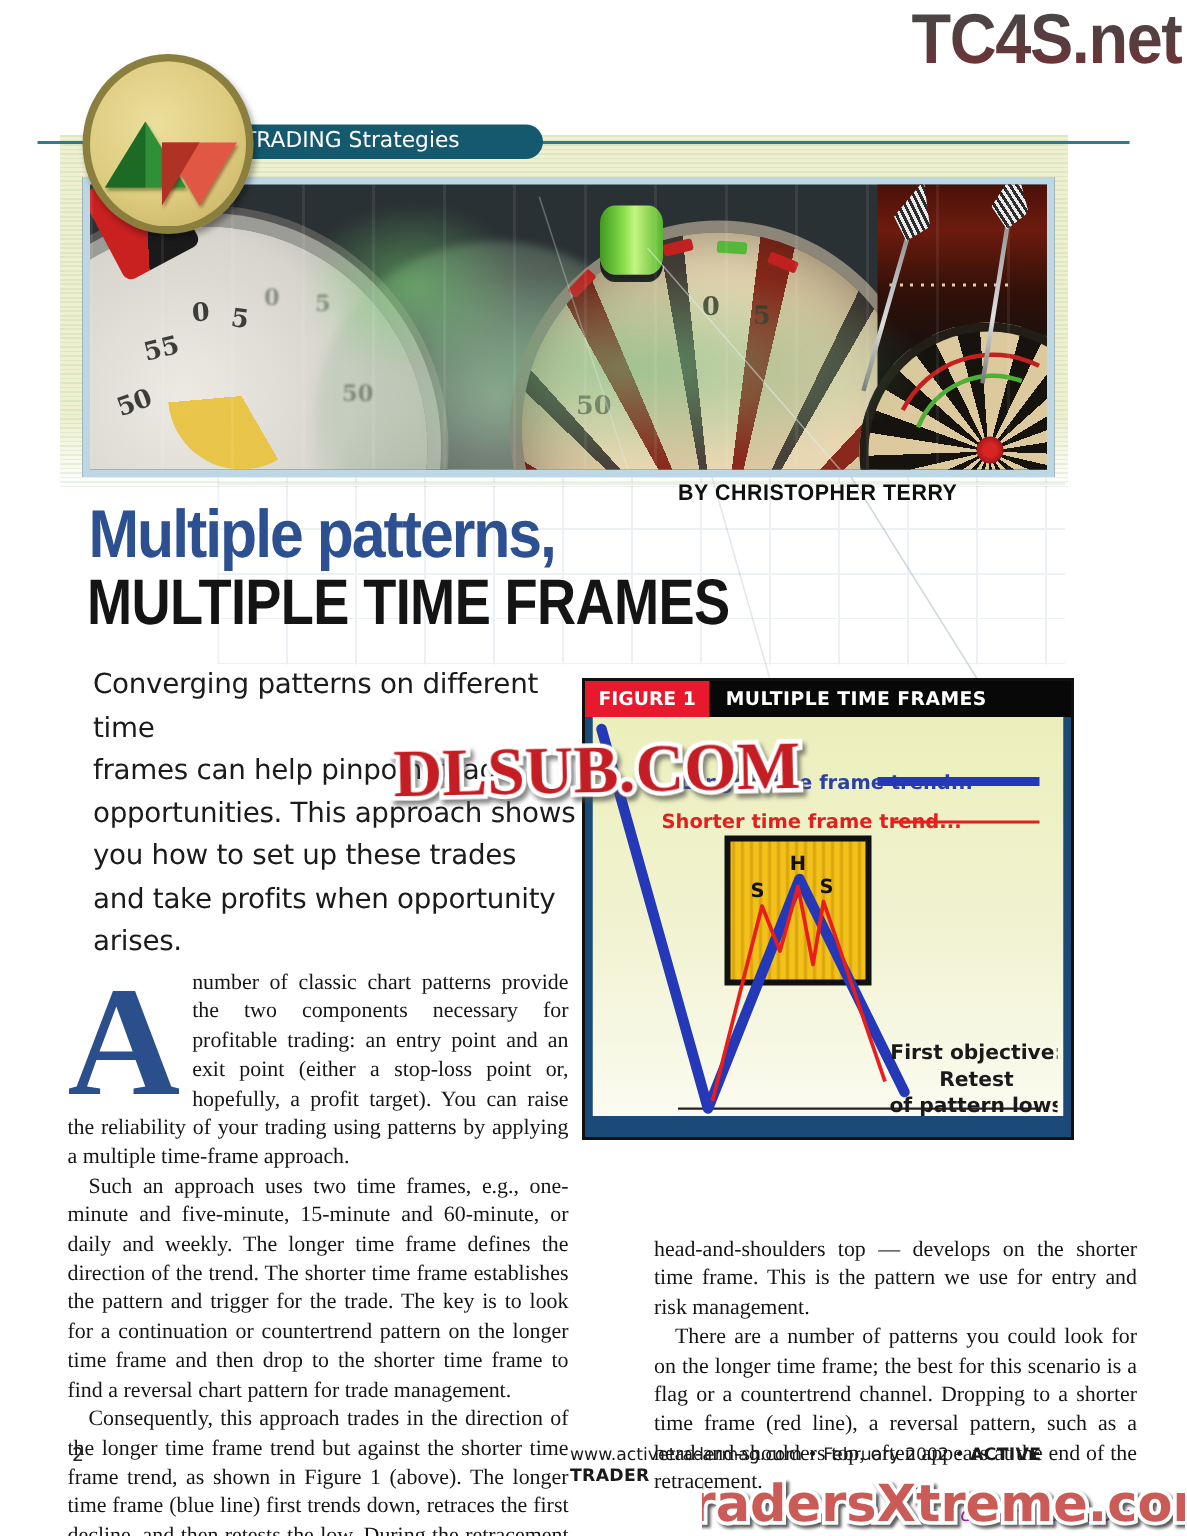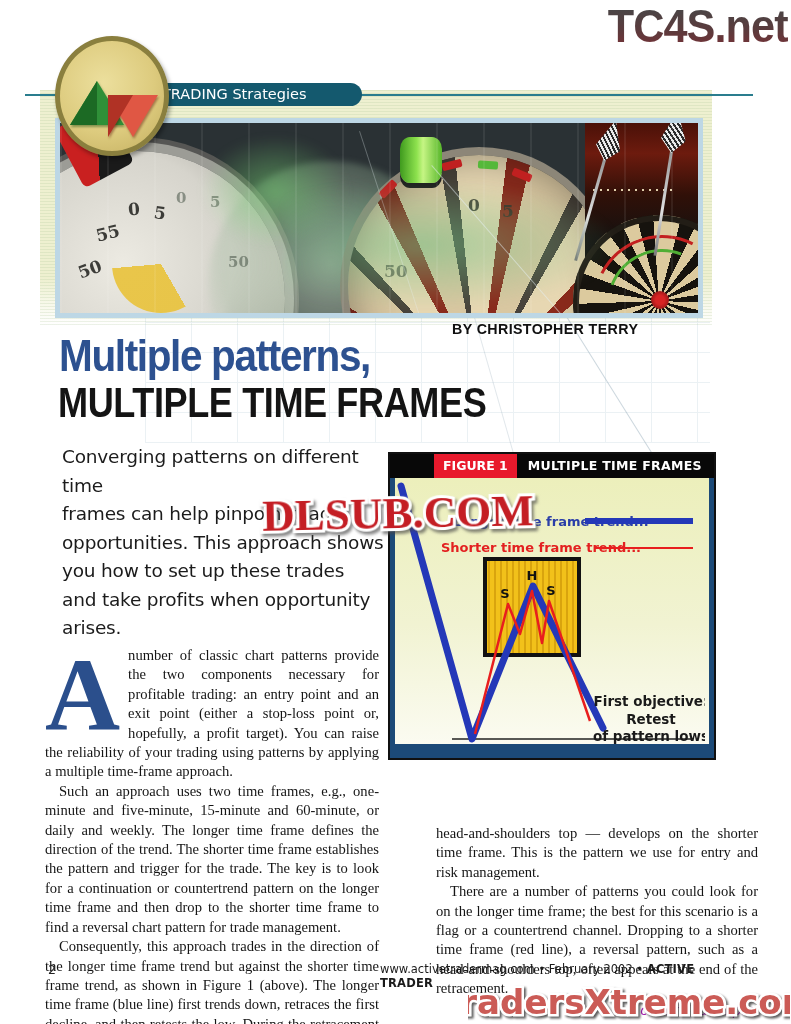--- a/index.html
+++ b/index.html
@@ -101,21 +101,21 @@
   .title2{position:absolute;left:58px;top:378px;font:600 43px "Liberation Sans",sans-serif;
           letter-spacing:-.5px;color:#141414;transform:scaleX(.84);transform-origin:left;}
 
   
   .intro{position:absolute;left:62px;top:443px;width:330px;white-space:pre-line;
          font:400 18.5px/28.5px "DejaVu Sans",sans-serif;letter-spacing:-.2px;color:#1b1b1b;}
 
   
   .figure{position:absolute;left:388px;top:452px;width:324px;border:2px solid #101010;background:#1c4a78;}
   .fig-head{display:flex;height:24px;background:#080808;align-items:stretch;}
-  .fig-tag{background:#e8192c;color:#fff;font:700 12.5px/24px "DejaVu Sans",sans-serif;padding:0 9px;margin-left:44px;}
+  .fig-tag{background:#e8192c;color:#fff;font:700 12.5px/24px "DejaVu Sans",sans-serif;padding:0 9px;}
   .fig-title{color:#fff;font:700 12.5px/24px "DejaVu Sans",sans-serif;padding-left:11px;letter-spacing:.3px;}
   .fig-caption{background:#1c4a78;color:#fff;font:italic 400 12.5px/16.5px "DejaVu Sans",sans-serif;
          padding:5px 9px 6px;white-space:pre-line;letter-spacing:-.1px;}
   .fig-chart{height:266px;border-left:5px solid #1c4a78;border-right:5px solid #1c4a78;
          background:linear-gradient(180deg,#ecefbb 0%,#f1f3d2 55%,#fbfbf1 100%);position:relative;}
   .fig-bar{height:14px;background:#1c4a78;}
   .fig-chart svg{position:absolute;left:0;top:0;}
 
   
   .col{position:absolute;font:400 14.6px/19.4px "Liberation Serif",serif;color:#151515;text-align:justify;}

